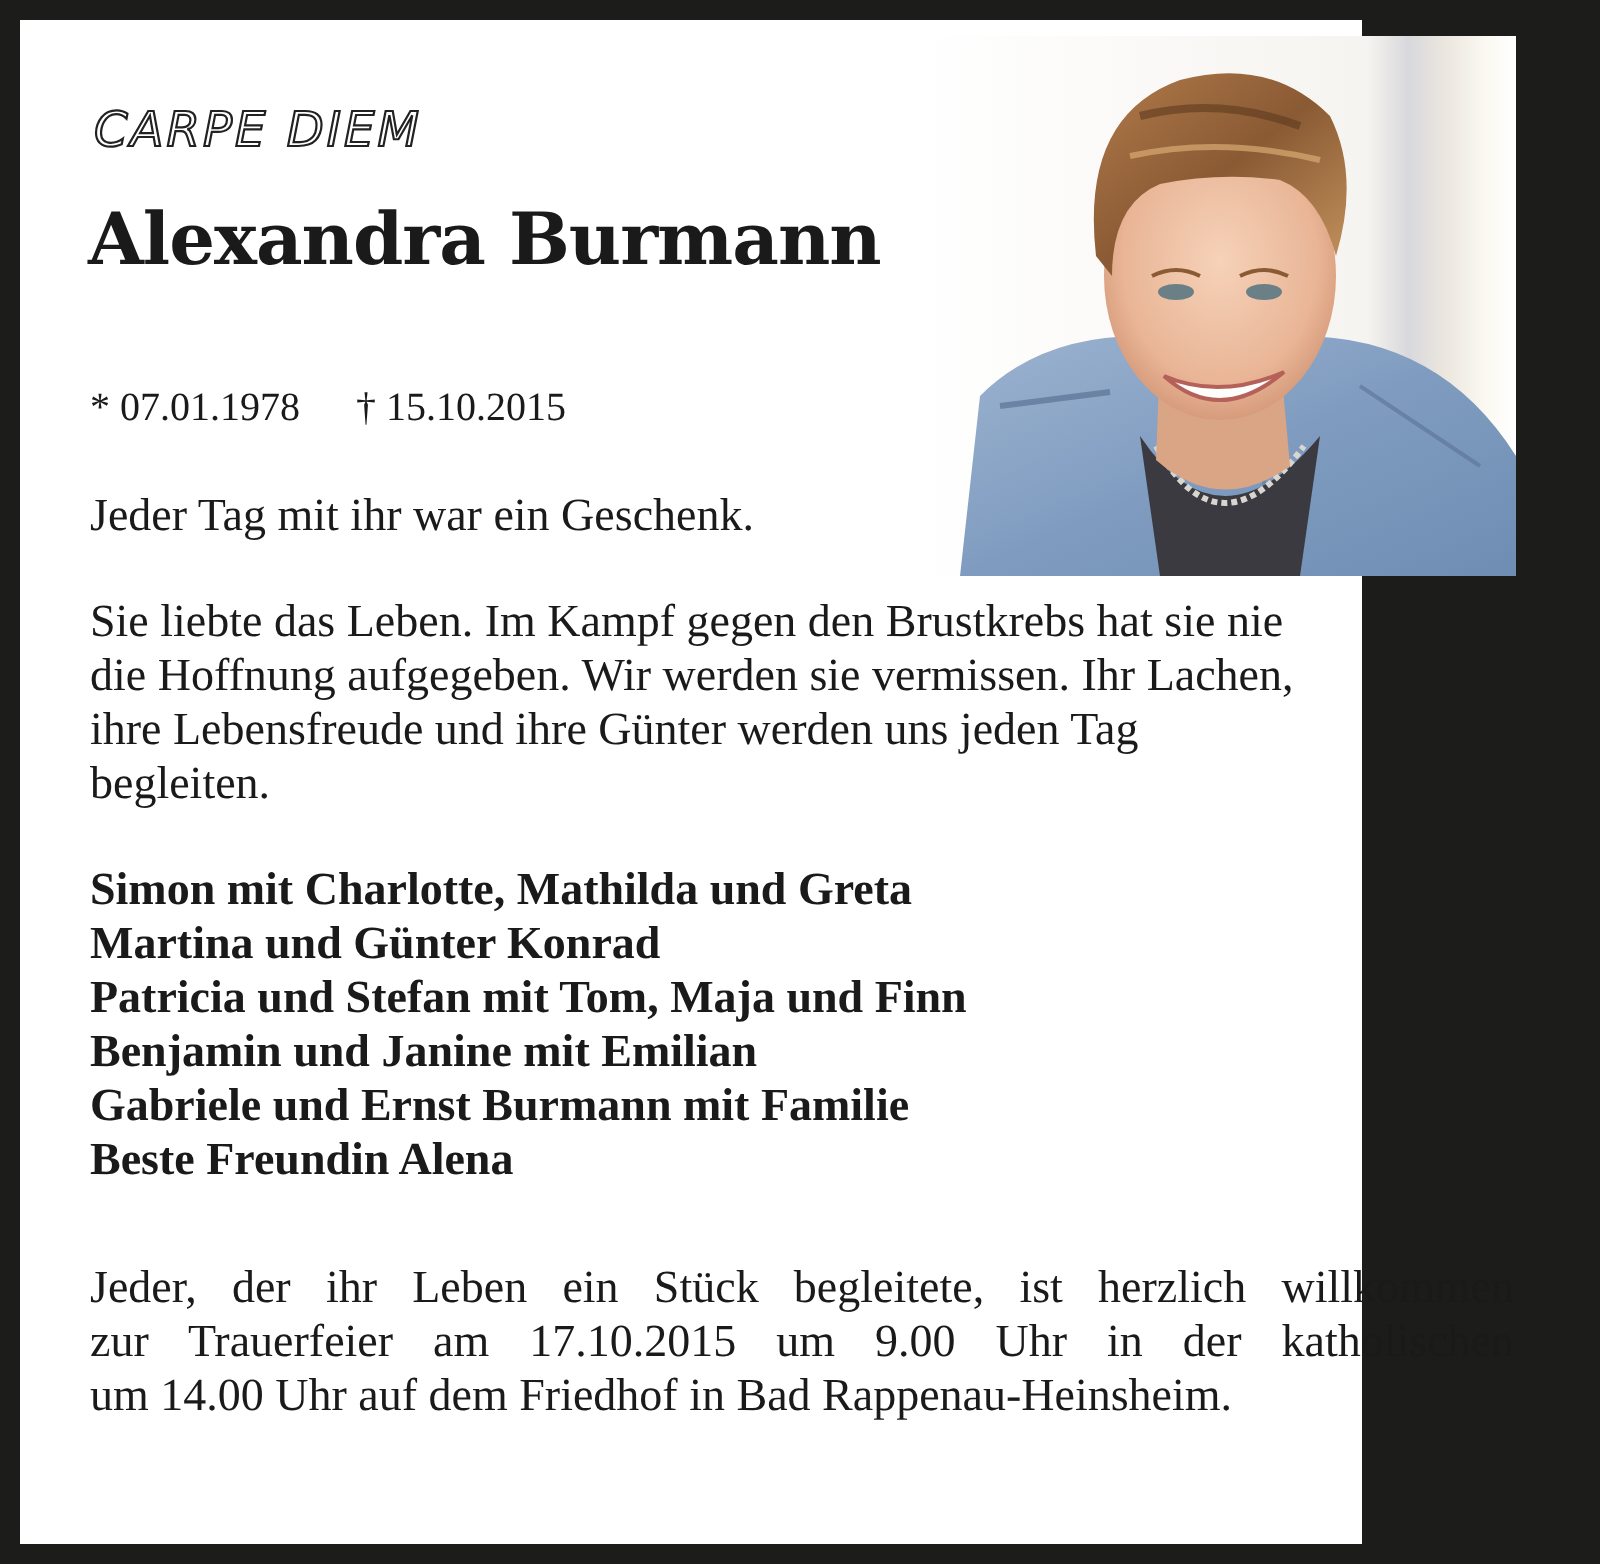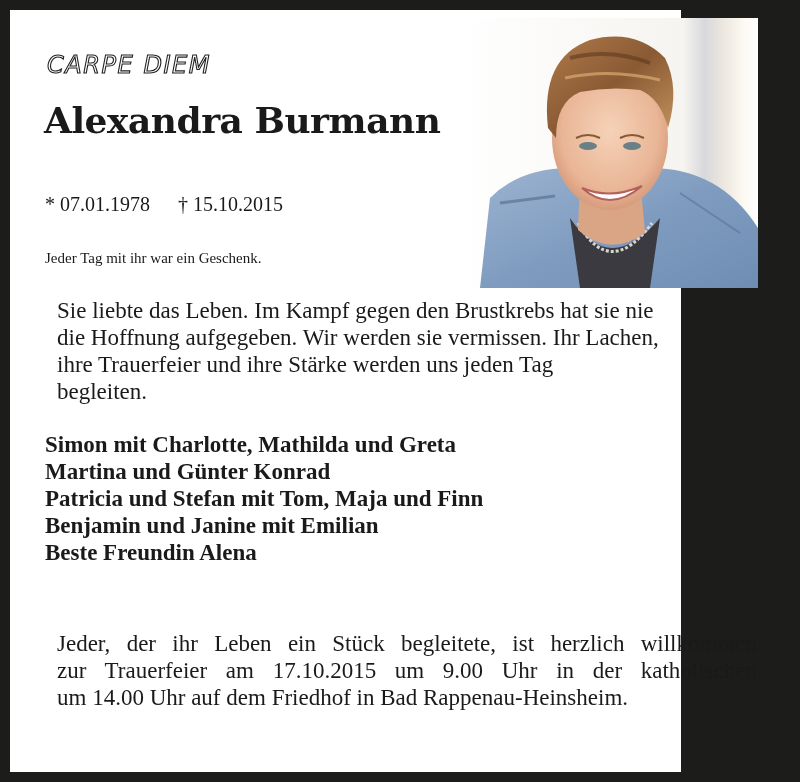--- a/index.html
+++ b/index.html
@@ -46,33 +46,33 @@
     font-family: "Liberation Serif", serif;
     font-size: 20px;
     line-height: 28px;
     white-space: nowrap;
   }
   .dates .death { margin-left: 28px; }
   .tagline {
     position: absolute;
     left: 35px; top: 234px;
     font-family: "Liberation Serif", serif;
-    font-size: 15px;
+    font-size: 23px;
     line-height: 28px;
     white-space: nowrap;
   }
   .paragraph {
     position: absolute;
     left: 35px;
     width: 712px;
     font-family: "Liberation Serif", serif;
     font-size: 23px;
     line-height: 27px;
   }
-  .paragraph .line { display: block; white-space: nowrap; margin-left: 12px; }
+  .paragraph .line { display: block; white-space: nowrap; }
   .p1 { top: 287px; }
   .p2 { top: 620px; }
   .p2 .line { text-align: justify; text-align-last: justify; }
   .p2 .line.last { text-align-last: left; }
   .mourners {
     position: absolute;
     left: 35px; top: 421px;
     font-family: "Liberation Serif", serif;
     font-weight: bold;
     font-size: 23px;
@@ -103,29 +103,30 @@
 
   <div class="dates">
     <span>* 07.01.1978</span><span class="death">† 15.10.2015</span>
   </div>
 
   <div class="tagline">Jeder Tag mit ihr war ein Geschenk.</div>
 
   <div class="paragraph p1">
     <span class="line">Sie liebte das Leben. Im Kampf gegen den Brustkrebs hat sie nie</span>
     <span class="line">die Hoffnung aufgegeben. Wir werden sie vermissen. Ihr Lachen,</span>
-    <span class="line">ihre Trauerfeier und ihre Stärke werden uns jeden Tag</span>
+    <span class="line">ihre Lebensfreude und ihre Günter werden uns jeden Tag</span>
     <span class="line">begleiten.</span>
   </div>
 
   <div class="mourners">
     <span class="line">Simon mit Charlotte, Mathilda und Greta</span>
     <span class="line">Martina und Günter Konrad</span>
     <span class="line">Patricia und Stefan mit Tom, Maja und Finn</span>
     <span class="line">Benjamin und Janine mit Emilian</span>
+    <span class="line">Gabriele und Ernst Burmann mit Familie</span>
     <span class="line">Beste Freundin Alena</span>
   </div>
 
   <div class="paragraph p2">
     <span class="line">Jeder, der ihr Leben ein Stück begleitete, ist herzlich willkommen</span>
     <span class="line">zur Trauerfeier am 17.10.2015 um 9.00 Uhr in der katholischen</span>
     <span class="line last">um 14.00 Uhr auf dem Friedhof in Bad Rappenau-Heinsheim.</span>
   </div>
 
   <div class="photo">

